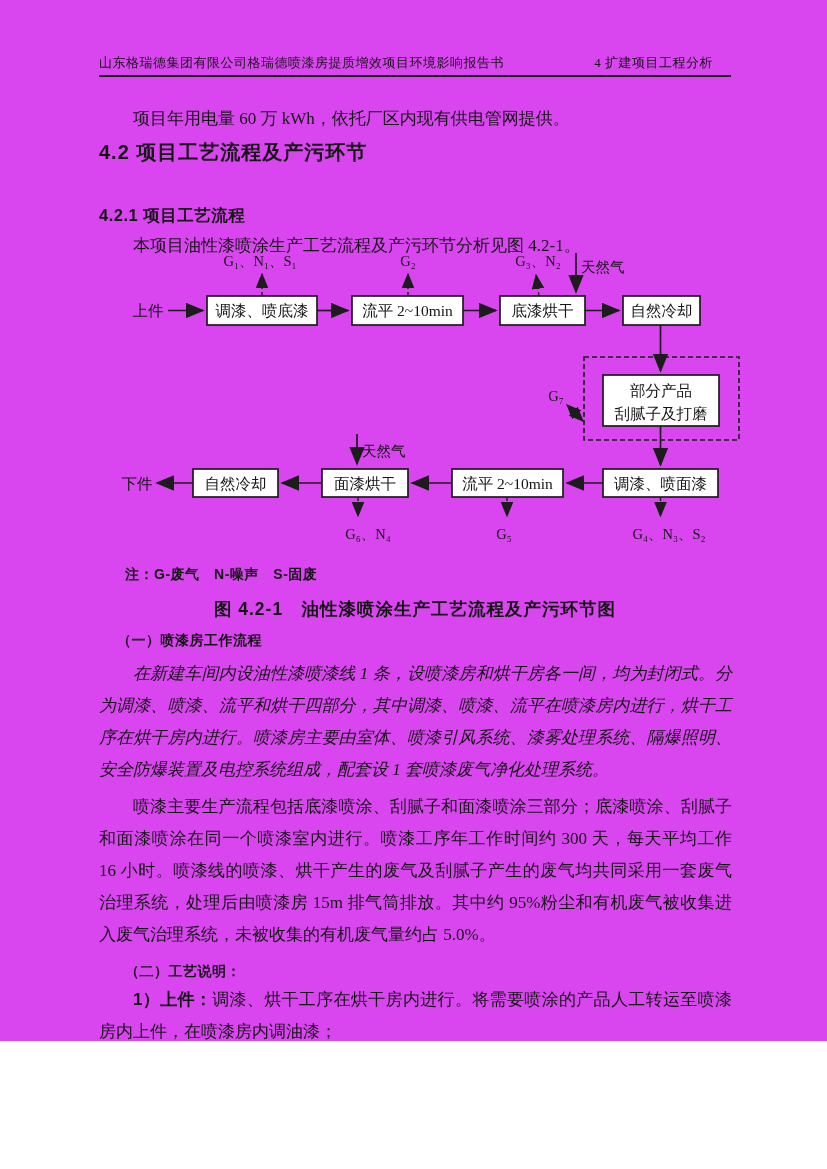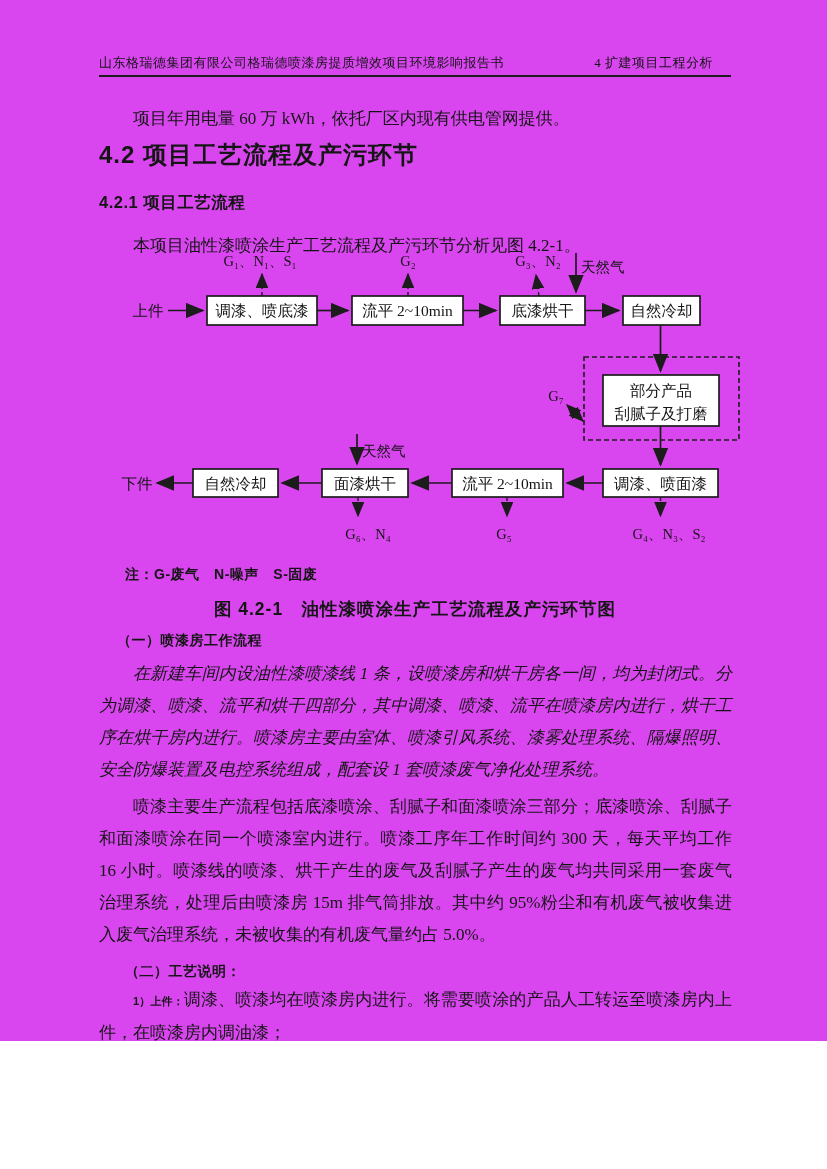--- a/index.html
+++ b/index.html
@@ -7,21 +7,21 @@
     position:relative;width:827px;height:1041px;background:#d946ef;overflow:hidden;
     font-family:"Liberation Serif","DejaVu Serif",serif;color:#151515;padding-left:28px;
   }
   .abs{position:absolute;}
   .hdr-text{font-size:13px;letter-spacing:.5px;white-space:nowrap;}
   .rule{background:#1c1c1c;}
   .body-line{font-size:17px;line-height:32px;white-space:nowrap;}
   .para{font-size:17px;line-height:32px;text-align:justify;text-justify:inter-ideograph;}
   .ind2{text-indent:2em;}
   .h-sans{font-family:"Liberation Sans","DejaVu Sans",sans-serif;font-weight:bold;}
-  .h42{font-size:24px;letter-spacing:1px;}
+  .h42{font-size:20px;letter-spacing:1px;}
   .h421{font-size:16.5px;letter-spacing:.5px;}
   .sec-title{font-size:14px;letter-spacing:.5px;}
   .note-line{font-size:14px;letter-spacing:.5px;}
   .fig-caption{font-size:17.5px;text-align:center;letter-spacing:1px;}
   .ftr-text{font-size:13px;white-space:nowrap;}
   svg text{fill:#151515;font-family:"Liberation Serif","DejaVu Serif",serif;}
   svg .node-label{font-size:15.5px;text-anchor:middle;}
   svg .em-label{font-size:14.5px;text-anchor:middle;}
   svg .em-label-start{font-size:14.5px;text-anchor:start;}
   svg line,svg rect.box{stroke:#1c1c1c;}
@@ -31,21 +31,21 @@
 
 <div class="page">
 
   <div class="abs hdr-text" style="left:99px;top:54px;">山东格瑞德集团有限公司格瑞德喷漆房提质增效项目环境影响报告书</div>
   <div class="abs hdr-text" style="left:440px;top:54px;width:273px;text-align:right;">4 扩建项目工程分析</div>
   <div class="abs rule" style="left:99px;top:75px;width:632px;height:2.4px;"></div>
 
   <div class="abs body-line ind2" style="left:99px;top:103px;width:632px;">项目年用电量 60 万 kWh，依托厂区内现有供电管网提供。</div>
 
   <div class="abs h-sans h42" style="left:99px;top:139px;">4.2 项目工艺流程及产污环节</div>
-  <div class="abs h-sans h421" style="left:99px;top:192px;text-align:right;">4.2.1 项目工艺流程</div>
+  <div class="abs h-sans h421" style="left:99px;top:205px;text-align:right;">4.2.1 项目工艺流程</div>
   <div class="abs body-line ind2" style="left:99px;top:230px;width:632px;">本项目油性漆喷涂生产工艺流程及产污环节分析见图 4.2-1。</div>
 
   <div class="abs" style="left:99px;top:248px;">
     <svg width="650" height="302" viewBox="0 0 650 302">
       <defs>
         <marker id="mArr" markerWidth="11" markerHeight="9" refX="10" refY="4.5" orient="auto-start-reverse">
           <path d="M0,0 L11,4.5 L0,9 Z" fill="#1c1c1c"></path>
         </marker>
       </defs>
 
@@ -125,20 +125,20 @@
 
   <div class="abs h-sans note-line" style="left:125px;top:566px;">注：G-废气　N-噪声　S-固废</div>
   <div class="abs h-sans fig-caption" style="left:99px;top:597px;width:632px;">图 4.2-1　油性漆喷涂生产工艺流程及产污环节图</div>
 
   <div class="abs h-sans sec-title" style="left:117px;top:632px;">（一）喷漆房工作流程</div>
   <div class="abs para ind2" style="left:99px;top:658px;width:633px;font-style:italic;">在新建车间内设油性漆喷漆线 1 条，设喷漆房和烘干房各一间，均为封闭式。分为调漆、喷漆、流平和烘干四部分，其中调漆、喷漆、流平在喷漆房内进行，烘干工序在烘干房内进行。喷漆房主要由室体、喷漆引风系统、漆雾处理系统、隔爆照明、安全防爆装置及电控系统组成，配套设 1 套喷漆废气净化处理系统。</div>
   <div class="abs para ind2" style="left:99px;top:791px;width:633px;">喷漆主要生产流程包括底漆喷涂、刮腻子和面漆喷涂三部分；底漆喷涂、刮腻子和面漆喷涂在同一个喷漆室内进行。喷漆工序年工作时间约 300 天，每天平均工作 16 小时。喷漆线的喷漆、烘干产生的废气及刮腻子产生的废气均共同采用一套废气治理系统，处理后由喷漆房 15m 排气筒排放。其中约 95%粉尘和有机废气被收集进入废气治理系统，未被收集的有机废气量约占 5.0%。</div>
 
   <div class="abs h-sans sec-title" style="left:117px;top:963px;margin-left:8px;">（二）工艺说明：</div>
   <div class="abs para ind2" style="left:99px;top:984px;width:633px;">
-    <span class="h-sans" style="font-size:11px;">1）上件：</span><span>调漆、喷漆均在喷漆房内进行。将需要喷涂的产品人工转运至喷漆房内上件，在喷漆房内调油漆；</span>
+    <span class="h-sans" style="font-size:17px;">1）上件：</span><span>调漆、烘干工序在烘干房内进行。将需要喷涂的产品人工转运至喷漆房内上件，在喷漆房内调油漆；</span>
   </div>
 
   <div class="abs rule" style="left:99px;top:1081px;width:632px;height:2px;"></div>
   <div class="abs ftr-text" style="left:99px;top:1087px;width:612px;text-align:center;">4-16</div>
   <div class="abs ftr-text" style="left:440px;top:1087px;width:291px;text-align:right;letter-spacing:1px;">项目工艺流程及产污环节</div>
 
 </div>
 
 </body></html>

